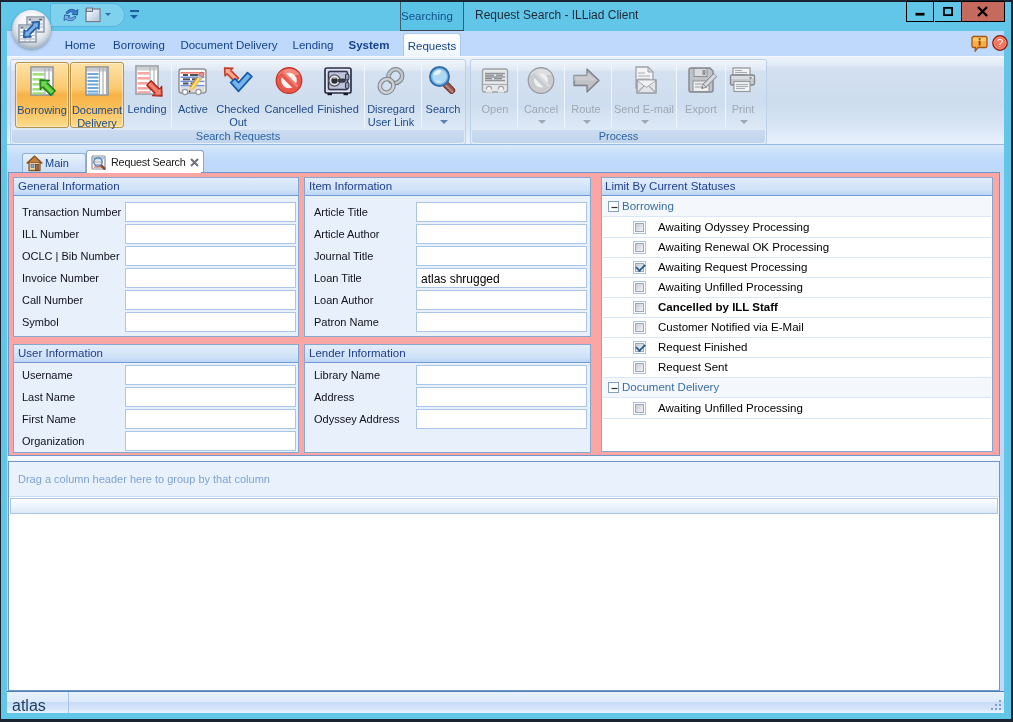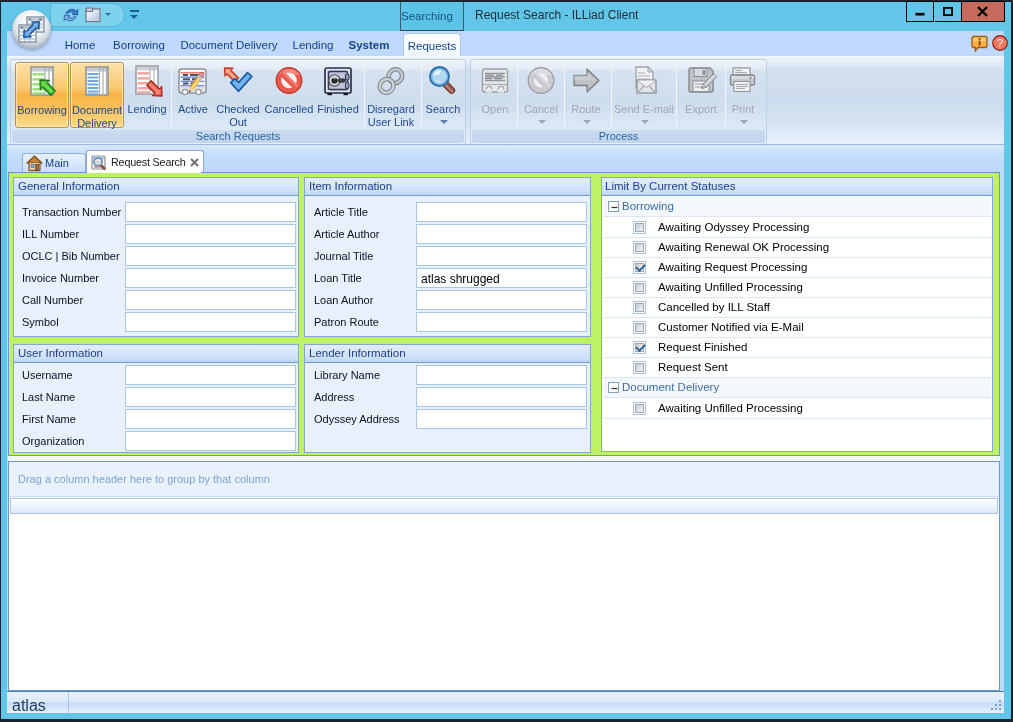--- a/index.html
+++ b/index.html
@@ -42,21 +42,21 @@
 .dis .dda { border-top-color:#9FA8B2; }
 
 #docstrip { left:7px; top:145px; width:997px; height:27px; background:linear-gradient(#DAE8FA,#C6DEFA 35%,#BED9FB 70%); }
 .dtab { position:absolute; font-size:11px;padding-left:36px; }
 #dtab-main { left:15px; top:8px; width:64px; height:19px; background:linear-gradient(#E8F1FC,#CBDFF7); border:1px solid #8FB0D8; border-bottom:none; border-radius:3px 3px 0 0; color:#15428B; }
 #dtab-rs { left:79px; top:5px; width:118px; height:22px; letter-spacing:-0.2px; background:#FFF; border:1px solid #8FA8C8; border-bottom:none; border-radius:3px 3px 0 0; color:#1A1A1A; }
 #orb, #orbicon, #qat, .qatic { z-index:6; }
 #clientbg { left:7px; top:145px; width:997px; height:546px; background:#BED9FB; }
 #gapstrip { left:8px; top:456px; width:992px; height:5px; background:#F2F7FD; }
 
-#formpanel { left:8px; top:172px; width:992px; height:284px; background:#bef264; border:1px solid #6E96C8; }
+#formpanel { left:8px; top:172px; width:992px; height:284px; background:#fca5a5; border:1px solid #6E96C8; }
 .gbox { position:absolute; border:1px solid #86A8D0; background:#E7F0FB; }
 .gbox .hdr { position:absolute; left:0; top:0; right:0; height:18px; background:linear-gradient(#E2EDFB 0%,#CFE2F8 70%,#BCD5F4 100%); border-bottom:1px solid #6F9BD2; font-size:11.5px; color:#1F3D8C; padding:2px 0 0 4px; }
 .frow { position:absolute; font-size:11px; color:#10101C; }
 .finput { position:absolute; height:20px; background:#FFF; border:1px solid #A9C6E8; font-size:12px; color:#000; padding:3px 0 0 4px; }
 
 #limitbox .hdr { font-size:11.5px; padding-left:3px; }
 .trow { position:absolute; left:1px; right:1px; height:20px; background:#FFF; border-bottom:1px solid #D9E7F6; font-size:11.5px; }
 .trow.g { background:#F4F8FD; color:#3A6EA5; }
 .cb { position:absolute; width:13px; height:13px; border:1px solid #A9C4E2; background:#FFF; }
 .cb .in { position:absolute; left:1px; top:1px; width:9px; height:9px; border:1px solid #9FA8B4; background:linear-gradient(135deg,#C8CDD4,#F2F4F6); }
@@ -500,21 +500,21 @@
     <div class="frow" style="left:9px;top:28px;">Article Title</div>
       <div class="finput" style="left:111px;top:24px;width:171px;"></div>
     <div class="frow" style="left:9px;top:50px;">Article Author</div>
       <div class="finput" style="left:111px;top:46px;width:171px;"></div>
     <div class="frow" style="left:9px;top:72px;">Journal Title</div>
       <div class="finput" style="left:111px;top:68px;width:171px;"></div>
     <div class="frow" style="left:9px;top:94px;">Loan Title</div>
       <div class="finput" style="left:111px;top:90px;width:171px;">atlas shrugged</div>
     <div class="frow" style="left:9px;top:116px;">Loan Author</div>
       <div class="finput" style="left:111px;top:112px;width:171px;"></div>
-    <div class="frow" style="left:9px;top:138px;">Patron Route</div>
+    <div class="frow" style="left:9px;top:138px;">Patron Name</div>
       <div class="finput" style="left:111px;top:134px;width:171px;"></div>
   </div>
   <div class="gbox" style="left:4px;top:171px;width:286px;height:109px;">
     <div class="hdr">User Information</div>
     <div class="frow" style="left:8px;top:24px;">Username</div>
       <div class="finput" style="left:111px;top:20px;width:171px;"></div>
     <div class="frow" style="left:8px;top:46px;">Last Name</div>
       <div class="finput" style="left:111px;top:42px;width:171px;"></div>
     <div class="frow" style="left:8px;top:68px;">First Name</div>
       <div class="finput" style="left:111px;top:64px;width:171px;"></div>
@@ -555,21 +555,21 @@
           <span class="in"></span>
         </span>
         <span style="position:absolute;left:55px;top:3px;">Awaiting Request Processing</span>
       </div>
     <div class="trow" style="top:100px;">
         <span class="cb" style="left:30px;top:3px;">
           <span class="in"></span>
         </span>
         <span style="position:absolute;left:55px;top:3px;">Awaiting Unfilled Processing</span>
       </div>
-    <div class="trow" style="top:120px;">
+    <div class="trow" style="top:120px;font-weight:bold;">
         <span class="cb" style="left:30px;top:3px;">
           <span class="in"></span>
         </span>
         <span style="position:absolute;left:55px;top:3px;">Cancelled by ILL Staff</span>
       </div>
     <div class="trow" style="top:140px;">
         <span class="cb" style="left:30px;top:3px;">
           <span class="in"></span>
         </span>
         <span style="position:absolute;left:55px;top:3px;">Customer Notified via E-Mail</span>

